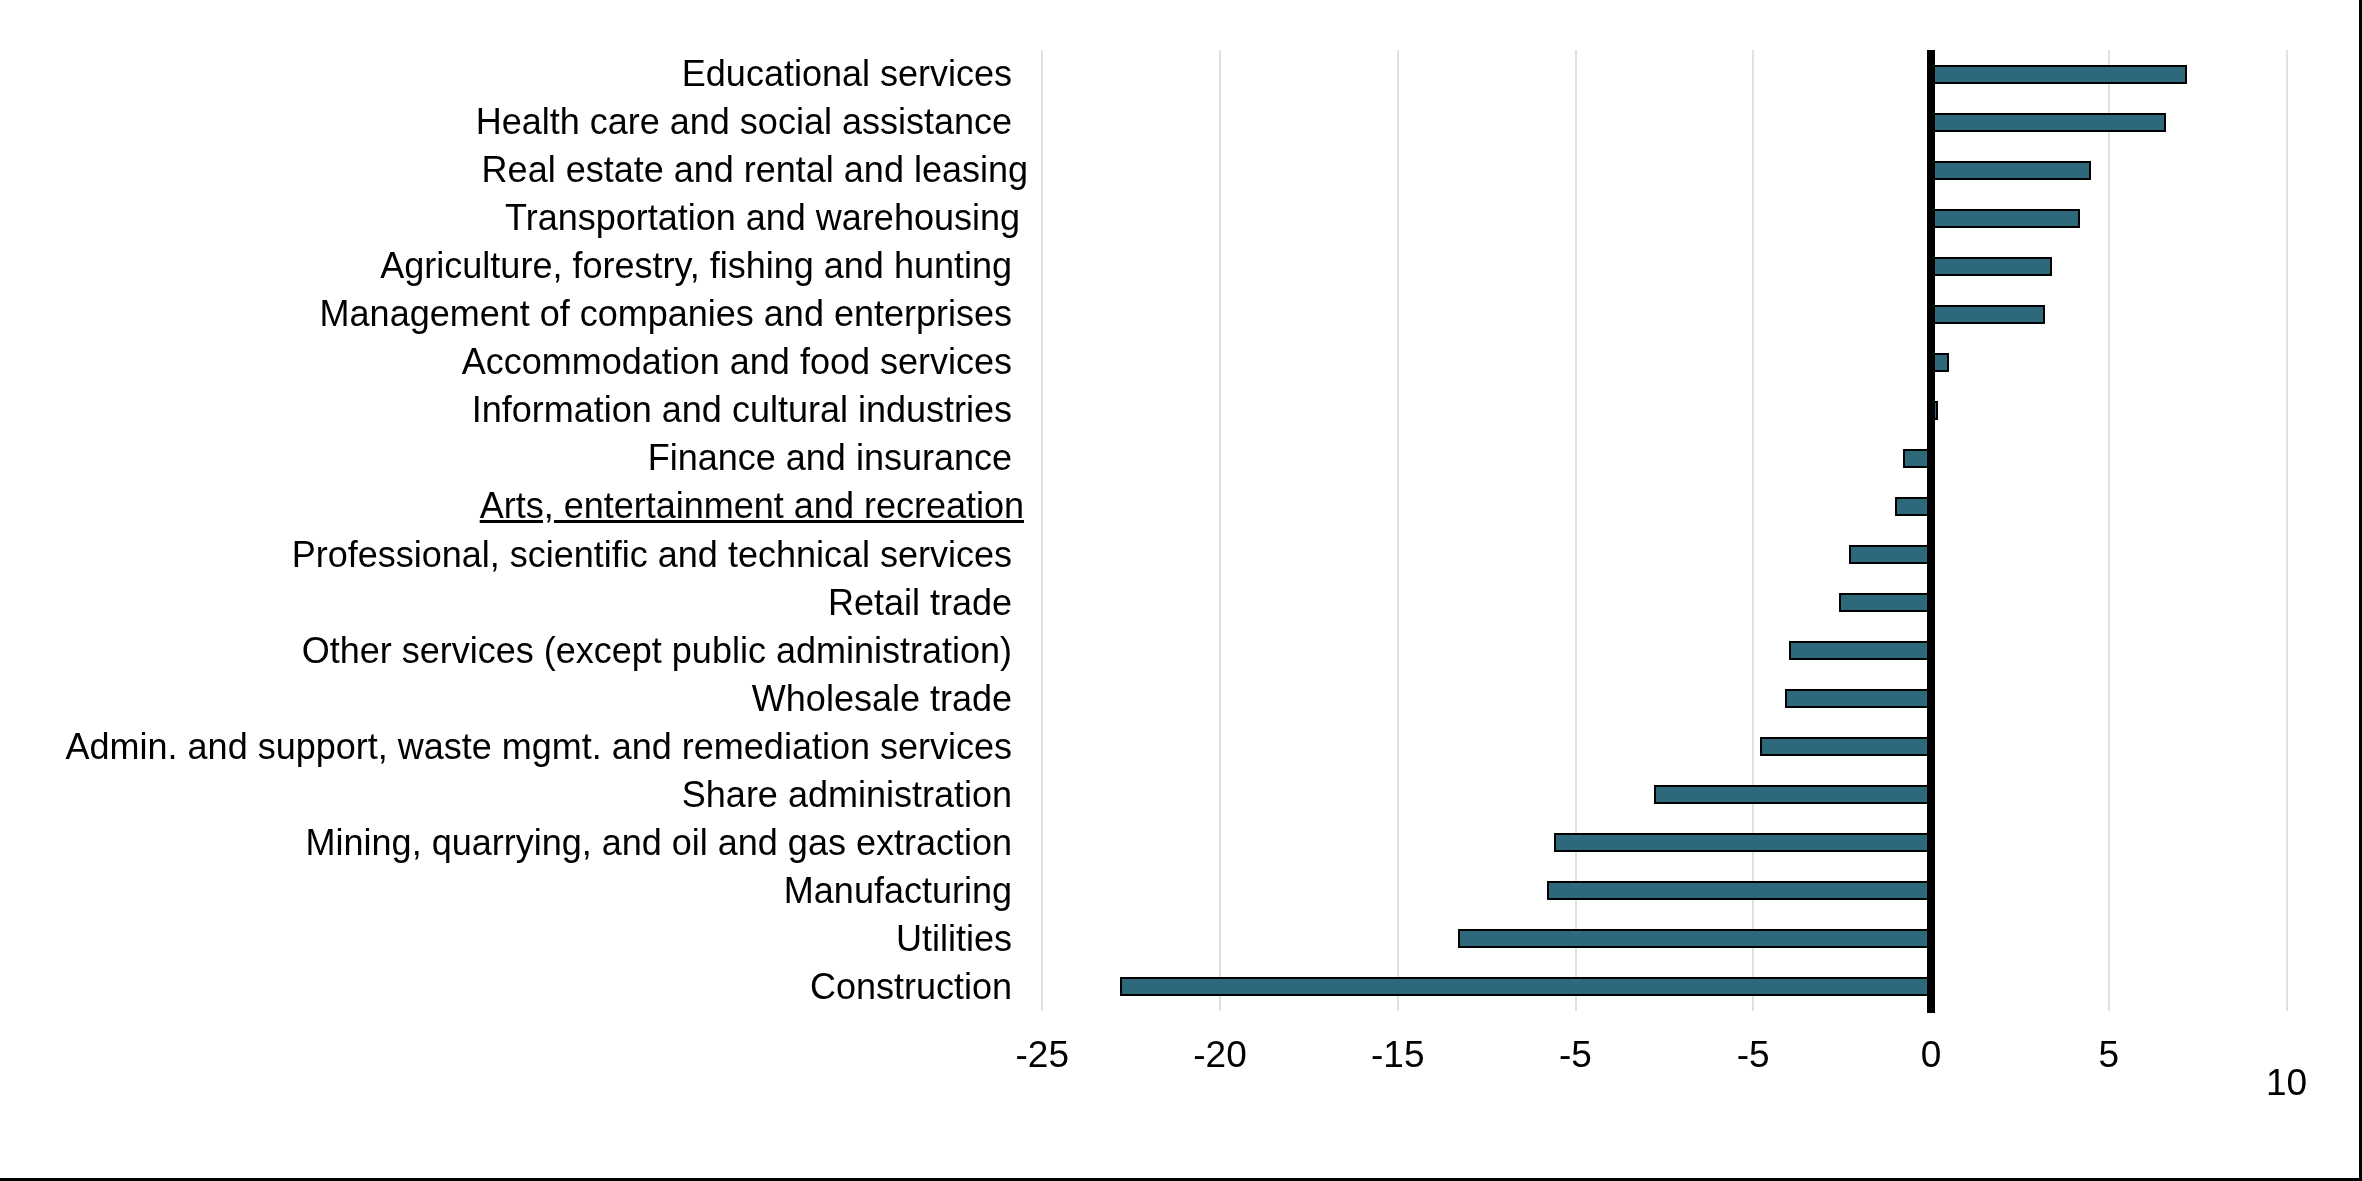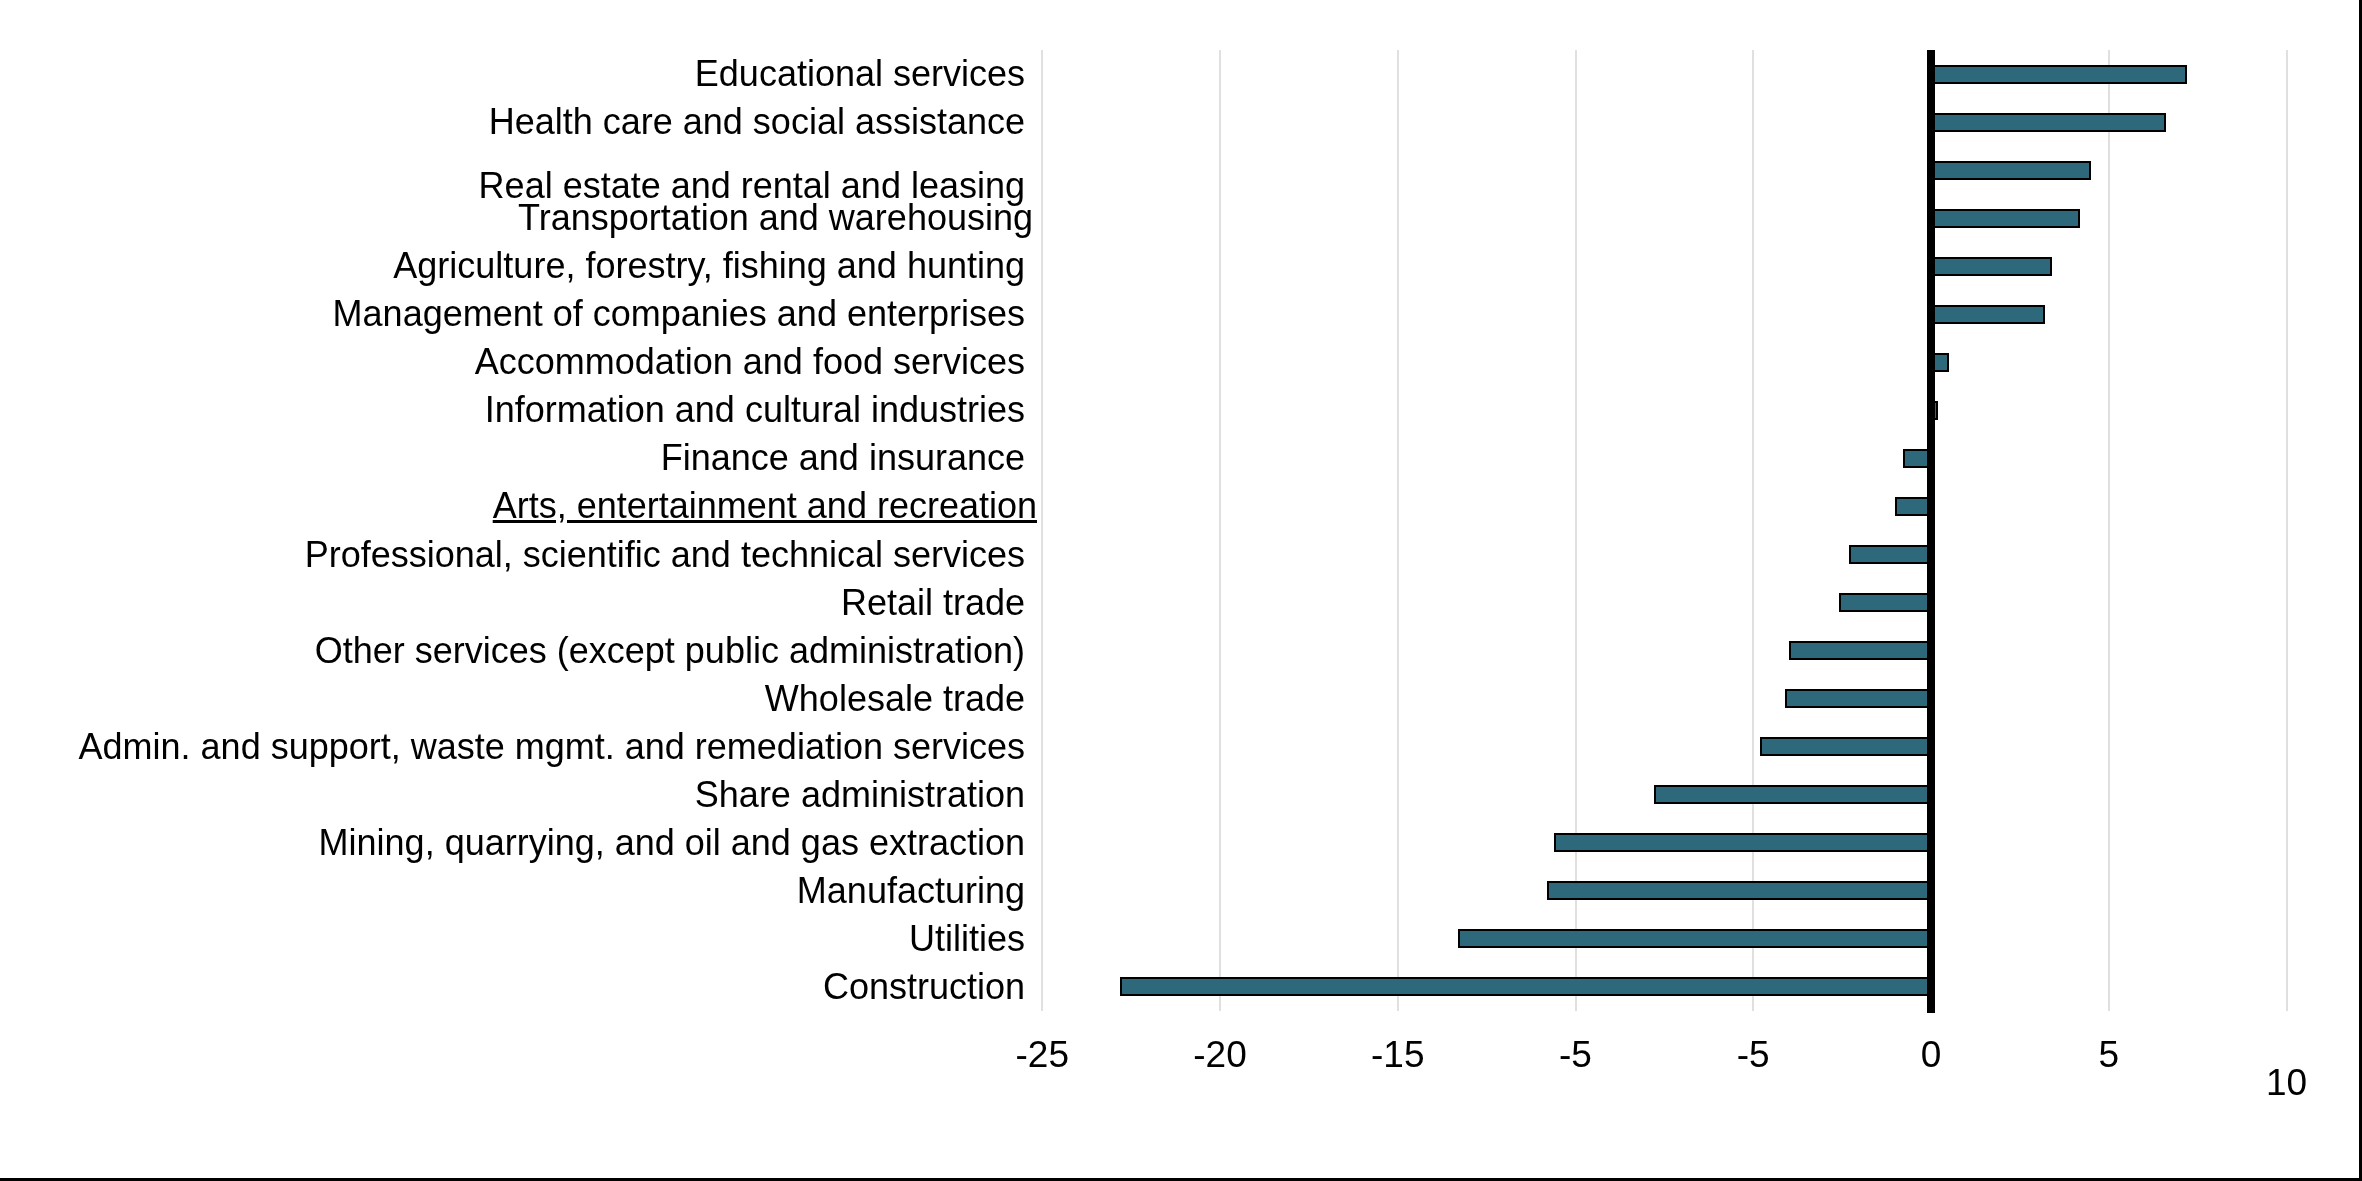--- a/index.html
+++ b/index.html
@@ -46,21 +46,20 @@
   }
   .cat-label {
     position: absolute;
     display: flex;
     align-items: center;
     justify-content: flex-end;
     white-space: nowrap;
     font-size: 36px;
     line-height: 1;
     z-index: 1;
-    padding-left: 13px;
   }
   .x-tick {
     position: absolute;
     transform: translateX(-50%);
     font-size: 37px;
     line-height: 1;
     white-space: nowrap;
   }
   .x-title {
     position: absolute;
@@ -101,21 +100,21 @@
       <div class="bar" style="left: 1760.36px; width: 170.64px; top: 737.225px; height: 19px; background: rgb(45, 105, 122); border-color: rgb(0, 0, 0);"></div>
       <div class="bar" style="left: 1653.71px; width: 277.29px; top: 785.275px; height: 19px; background: rgb(45, 105, 122); border-color: rgb(0, 0, 0);"></div>
       <div class="bar" style="left: 1554.17px; width: 376.83px; top: 833.325px; height: 19px; background: rgb(45, 105, 122); border-color: rgb(0, 0, 0);"></div>
       <div class="bar" style="left: 1547.06px; width: 383.94px; top: 881.375px; height: 19px; background: rgb(45, 105, 122); border-color: rgb(0, 0, 0);"></div>
       <div class="bar" style="left: 1458.18px; width: 472.815px; top: 929.425px; height: 19px; background: rgb(45, 105, 122); border-color: rgb(0, 0, 0);"></div>
       <div class="bar" style="left: 1120.46px; width: 810.54px; top: 977.475px; height: 19px; background: rgb(45, 105, 122); border-color: rgb(0, 0, 0);"></div>
     </div>
   <div id="catlabels">
       <div class="cat-label" style="left: 0px; width: 1012px; top: 50px; height: 48.05px;">Educational services</div>
       <div class="cat-label" style="left: 0px; width: 1012px; top: 98.05px; height: 48.05px;">Health care and social assistance</div>
-      <div class="cat-label" style="left: 0px; width: 1012px; top: 146.1px; height: 48.05px; margin-top: 16px;">Real estate and rental and leasing</div>
+      <div class="cat-label" style="left: 16px; width: 1012px; top: 146.1px; height: 48.05px;">Real estate and rental and leasing</div>
       <div class="cat-label" style="left: 8px; width: 1012px; top: 194.15px; height: 48.05px;">Transportation and warehousing</div>
       <div class="cat-label" style="left: 0px; width: 1012px; top: 242.2px; height: 48.05px;">Agriculture, forestry, fishing and hunting</div>
       <div class="cat-label" style="left: 0px; width: 1012px; top: 290.25px; height: 48.05px;">Management of companies and enterprises</div>
       <div class="cat-label" style="left: 0px; width: 1012px; top: 338.3px; height: 48.05px;">Accommodation and food services</div>
       <div class="cat-label" style="left: 0px; width: 1012px; top: 386.35px; height: 48.05px;">Information and cultural industries</div>
       <div class="cat-label" style="left: 0px; width: 1012px; top: 434.4px; height: 48.05px;">Finance and insurance</div>
       <div class="cat-label" style="left: 12px; width: 1012px; top: 482.45px; height: 48.05px; text-decoration: underline;">Arts, entertainment and recreation</div>
       <div class="cat-label" style="left: 0px; width: 1012px; top: 530.5px; height: 48.05px;">Professional, scientific and technical services</div>
       <div class="cat-label" style="left: 0px; width: 1012px; top: 578.55px; height: 48.05px;">Retail trade</div>
       <div class="cat-label" style="left: 0px; width: 1012px; top: 626.6px; height: 48.05px;">Other services (except public administration)</div>

